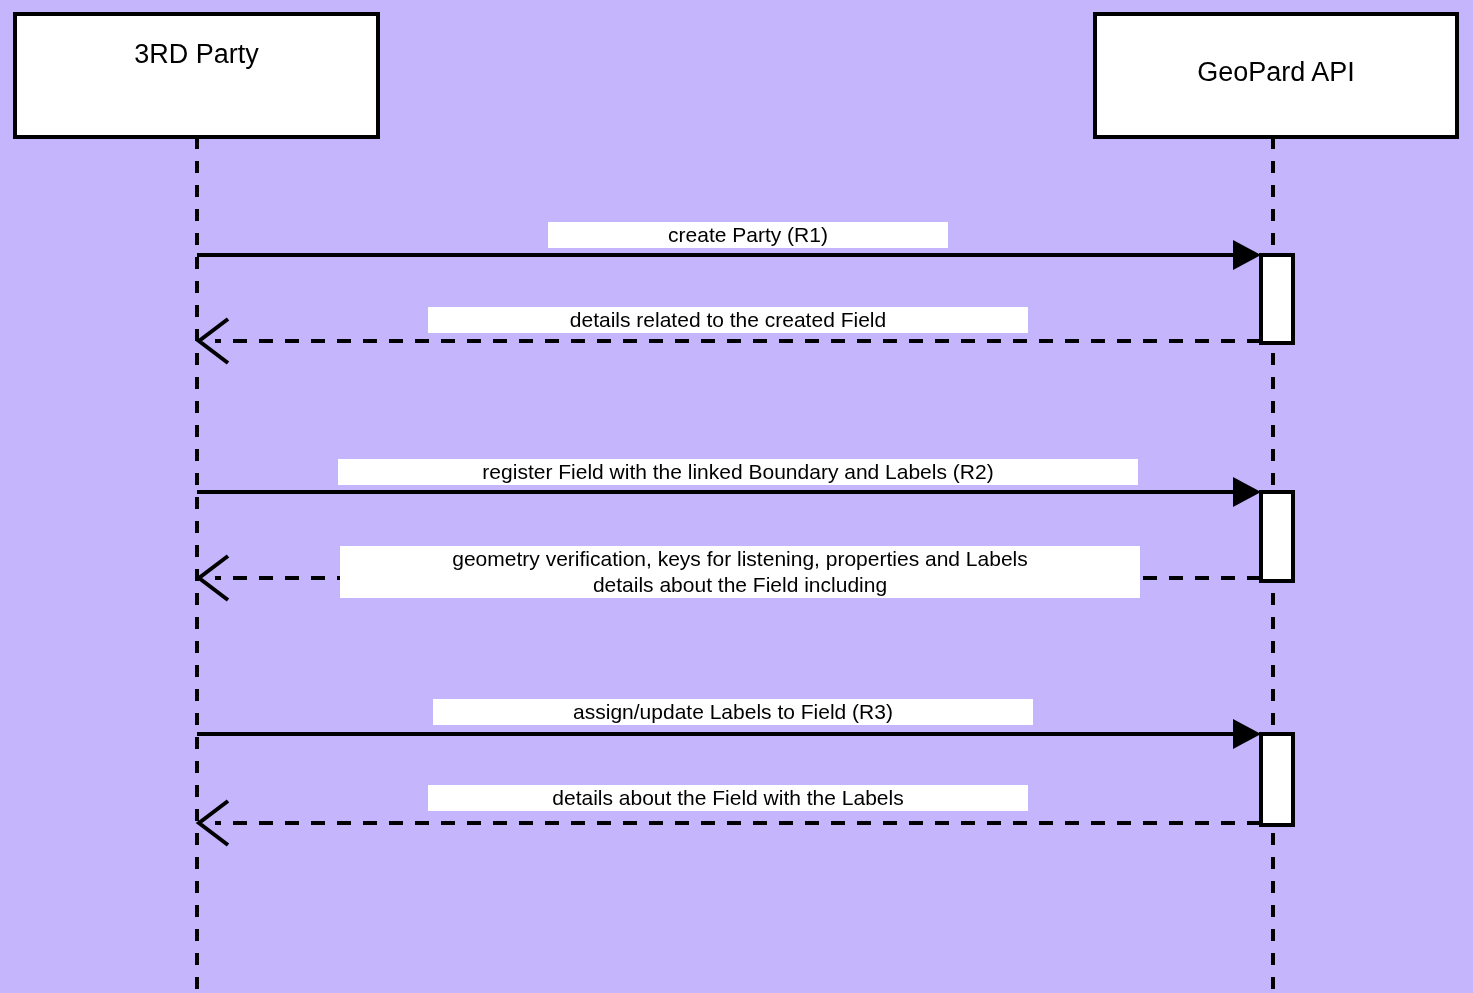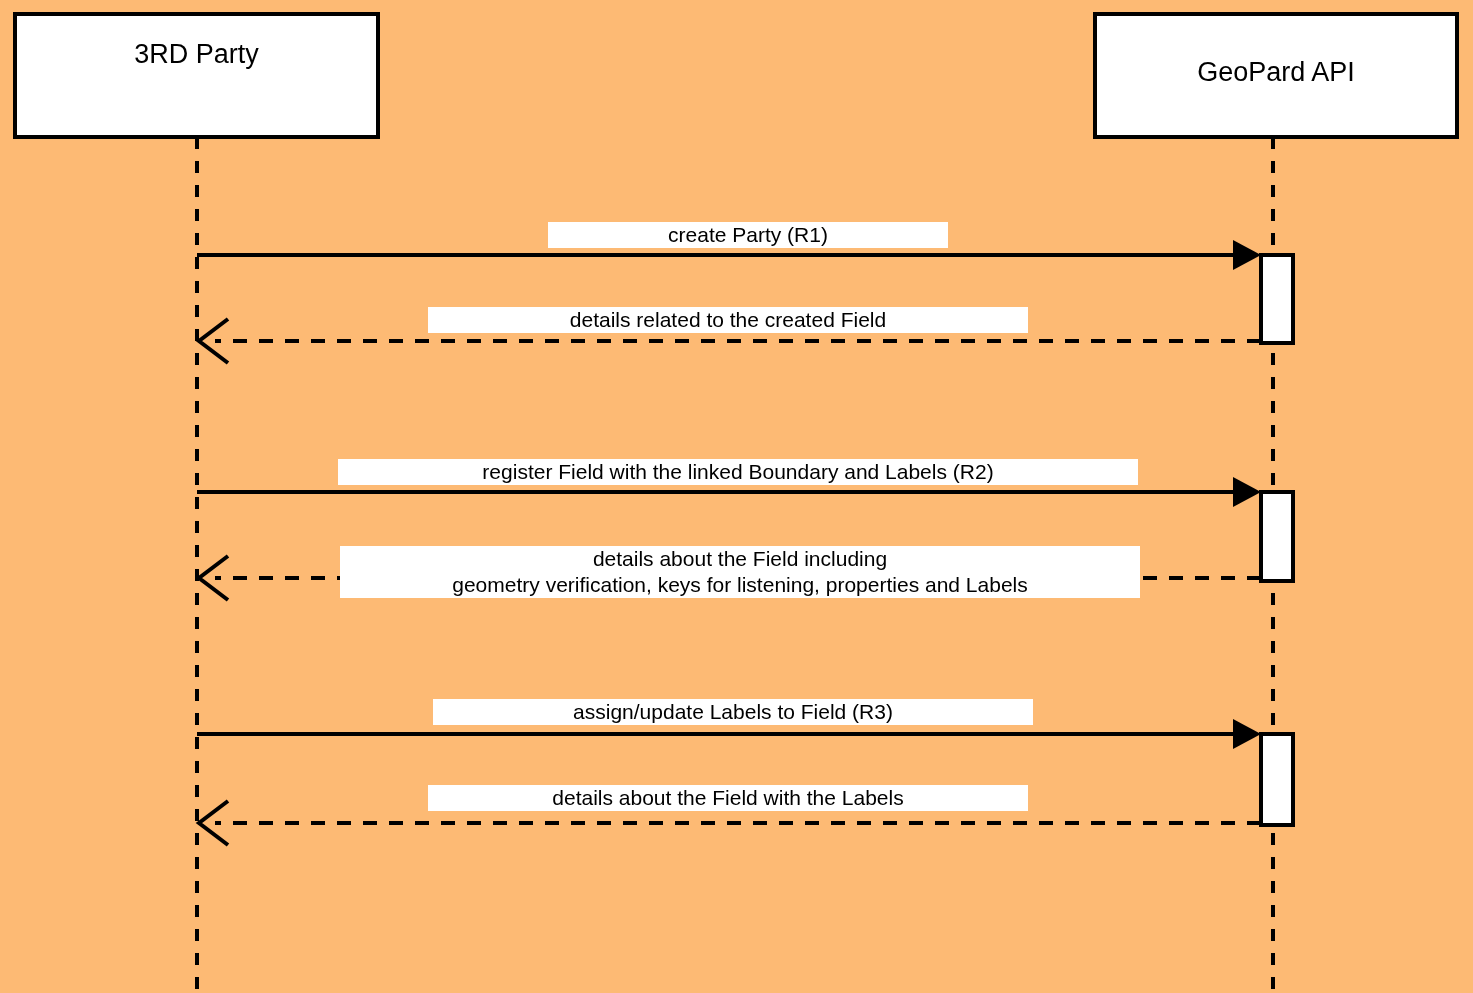--- a/index.html
+++ b/index.html
@@ -9,21 +9,21 @@
     background: #ffffff;
   }
   body {
     font-family: "Liberation Sans", sans-serif;
     color: #000000;
   }
   #diagram-root {
     position: relative;
     width: 1473px;
     height: 993px;
-    background: #fdba74;
+    background: #c4b5fd;
     overflow: hidden;
   }
   svg.diagram-canvas {
     position: absolute;
     left: 0;
     top: 0;
     width: 1473px;
     height: 993px;
   }
   .participant-label {
@@ -97,21 +97,21 @@
     <div>GeoPard API</div>
   </div>
 
   <div class="msg-label" style="left:548px; top:222px; width:400px;">create Party (R1)</div>
 
   <div class="msg-label" style="left:428px; top:307px; width:600px;">details related to the created Field</div>
 
   <div class="msg-label" style="left:338px; top:459px; width:800px;">register Field with the linked Boundary and Labels (R2)</div>
 
   <div class="msg-label two-line" style="left:340px; top:546px; width:800px;">
+    <span>geometry verification, keys for listening, properties and Labels</span>
     <span>details about the Field including</span>
-    <span>geometry verification, keys for listening, properties and Labels</span>
   </div>
 
   <div class="msg-label" style="left:433px; top:699px; width:600px;">assign/update Labels to Field (R3)</div>
 
   <div class="msg-label" style="left:428px; top:785px; width:600px;">details about the Field with the Labels</div>
 
 </div>
 
 </body></html>

